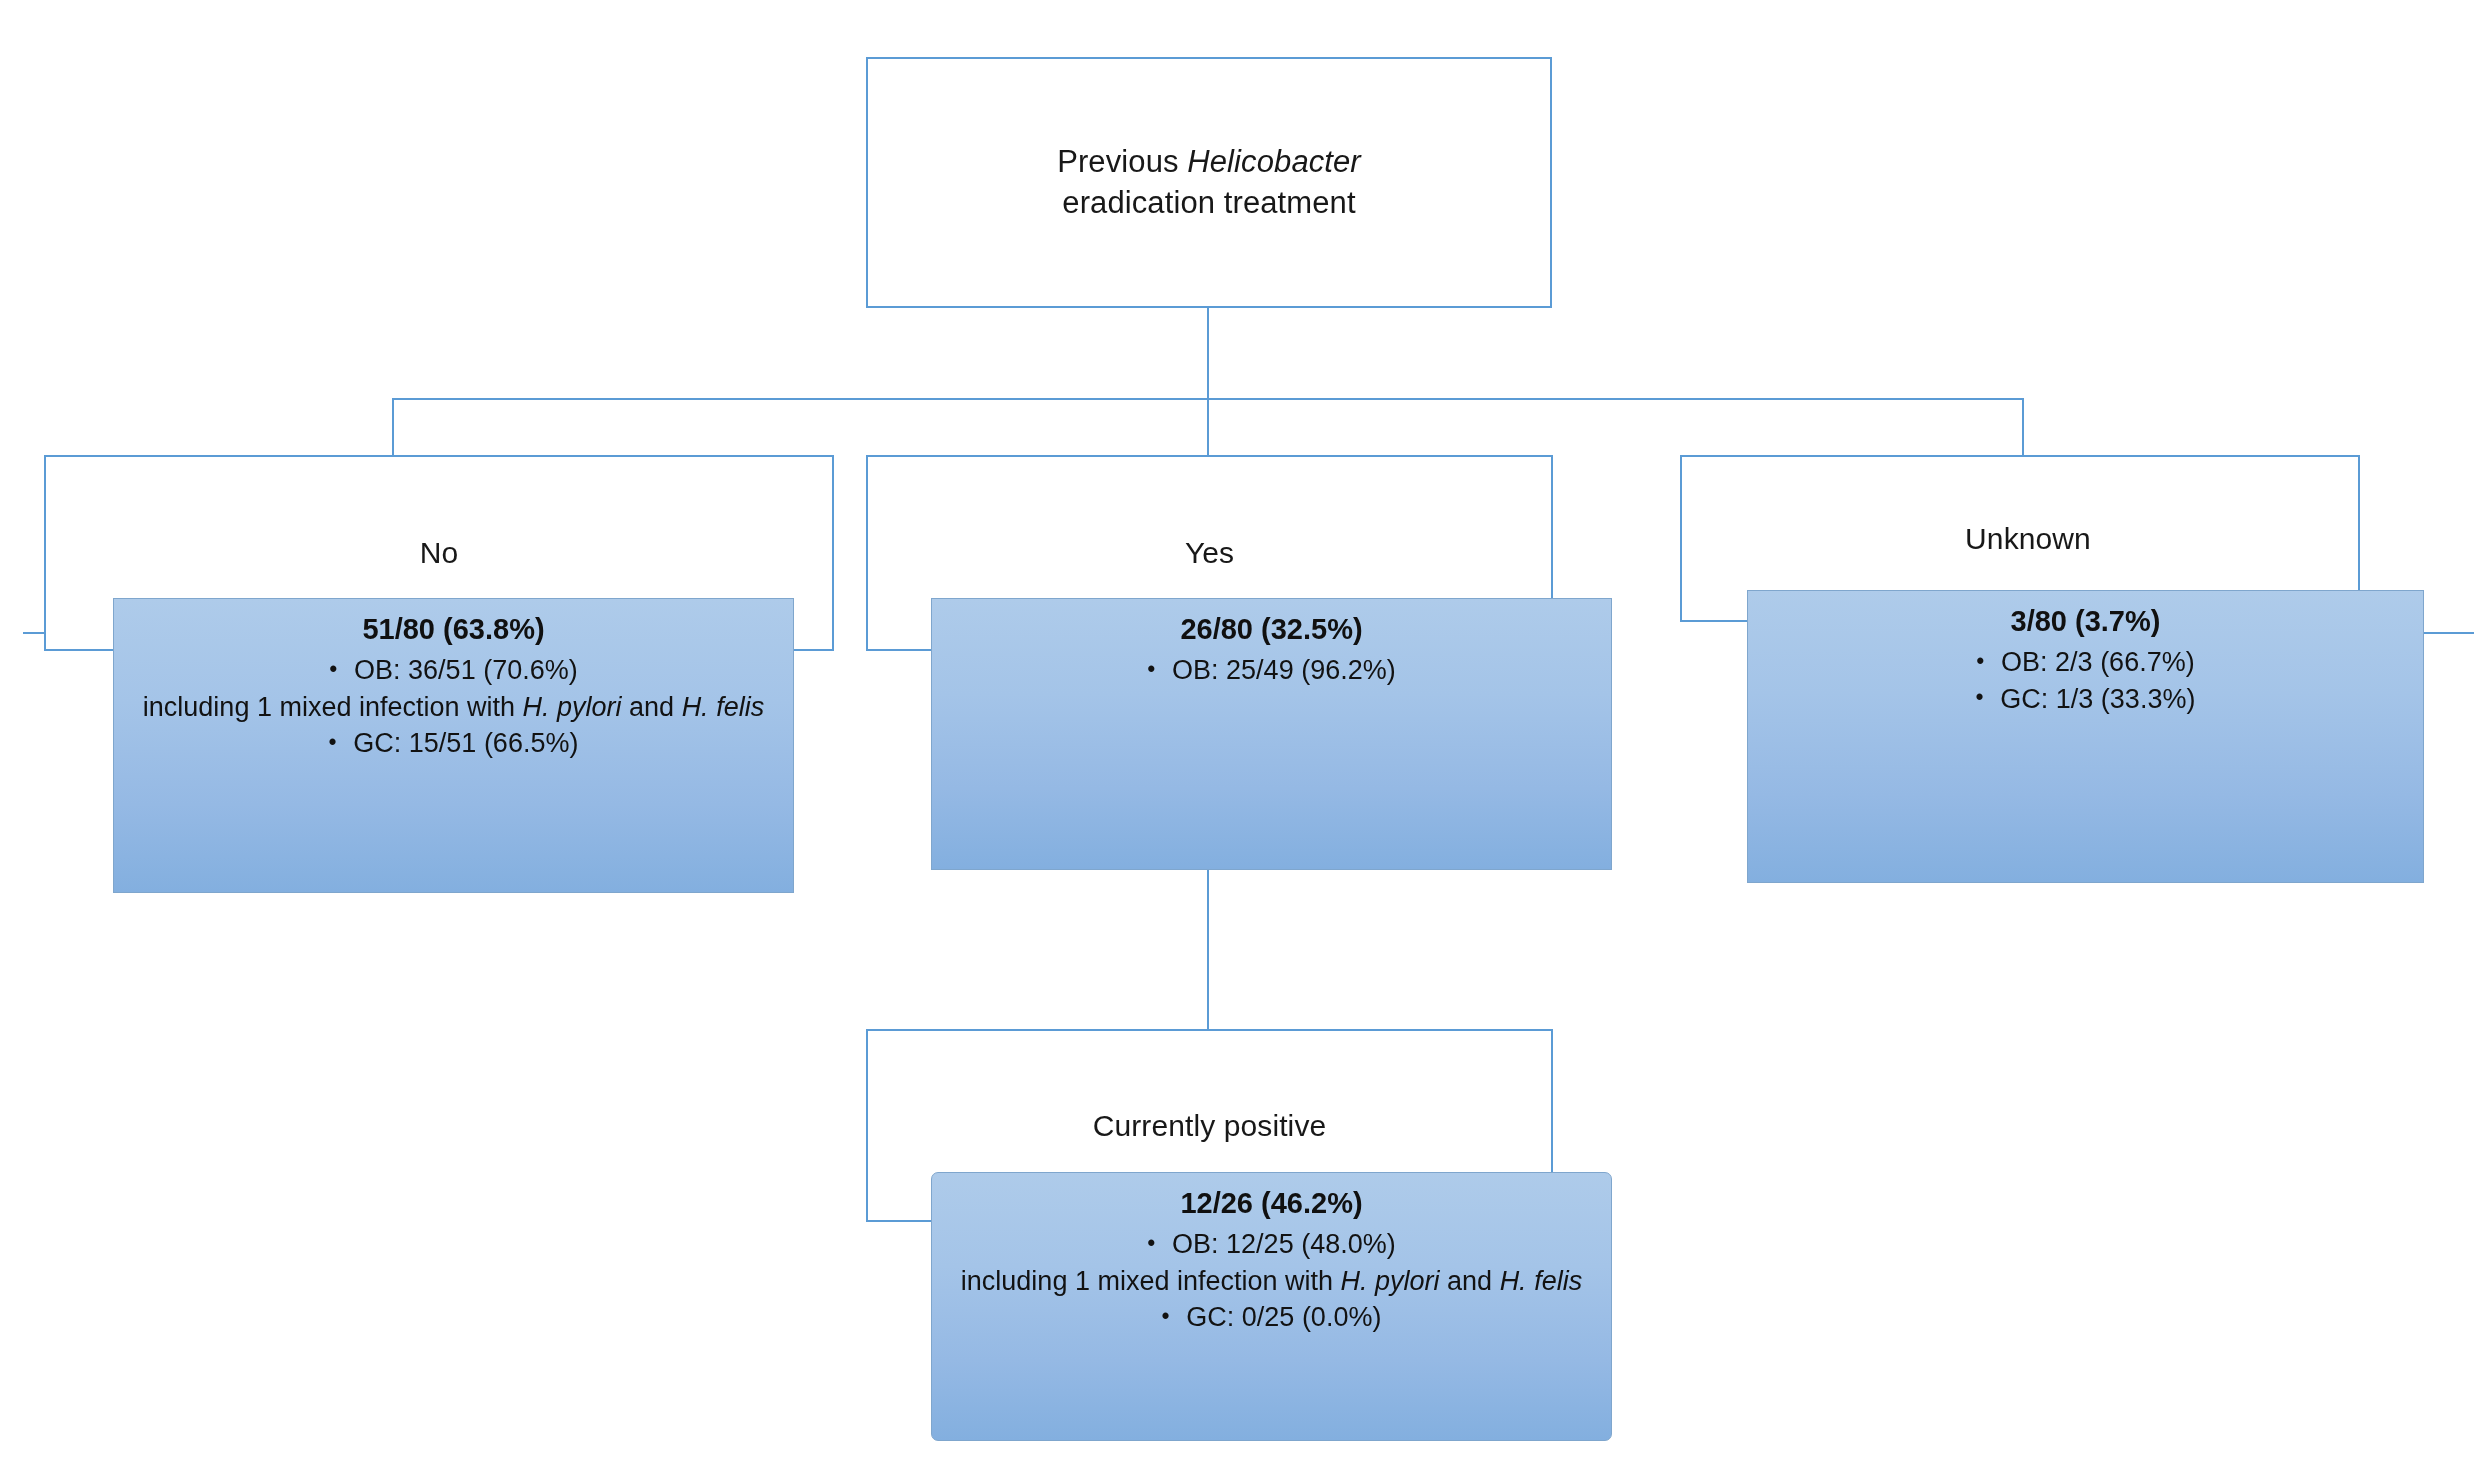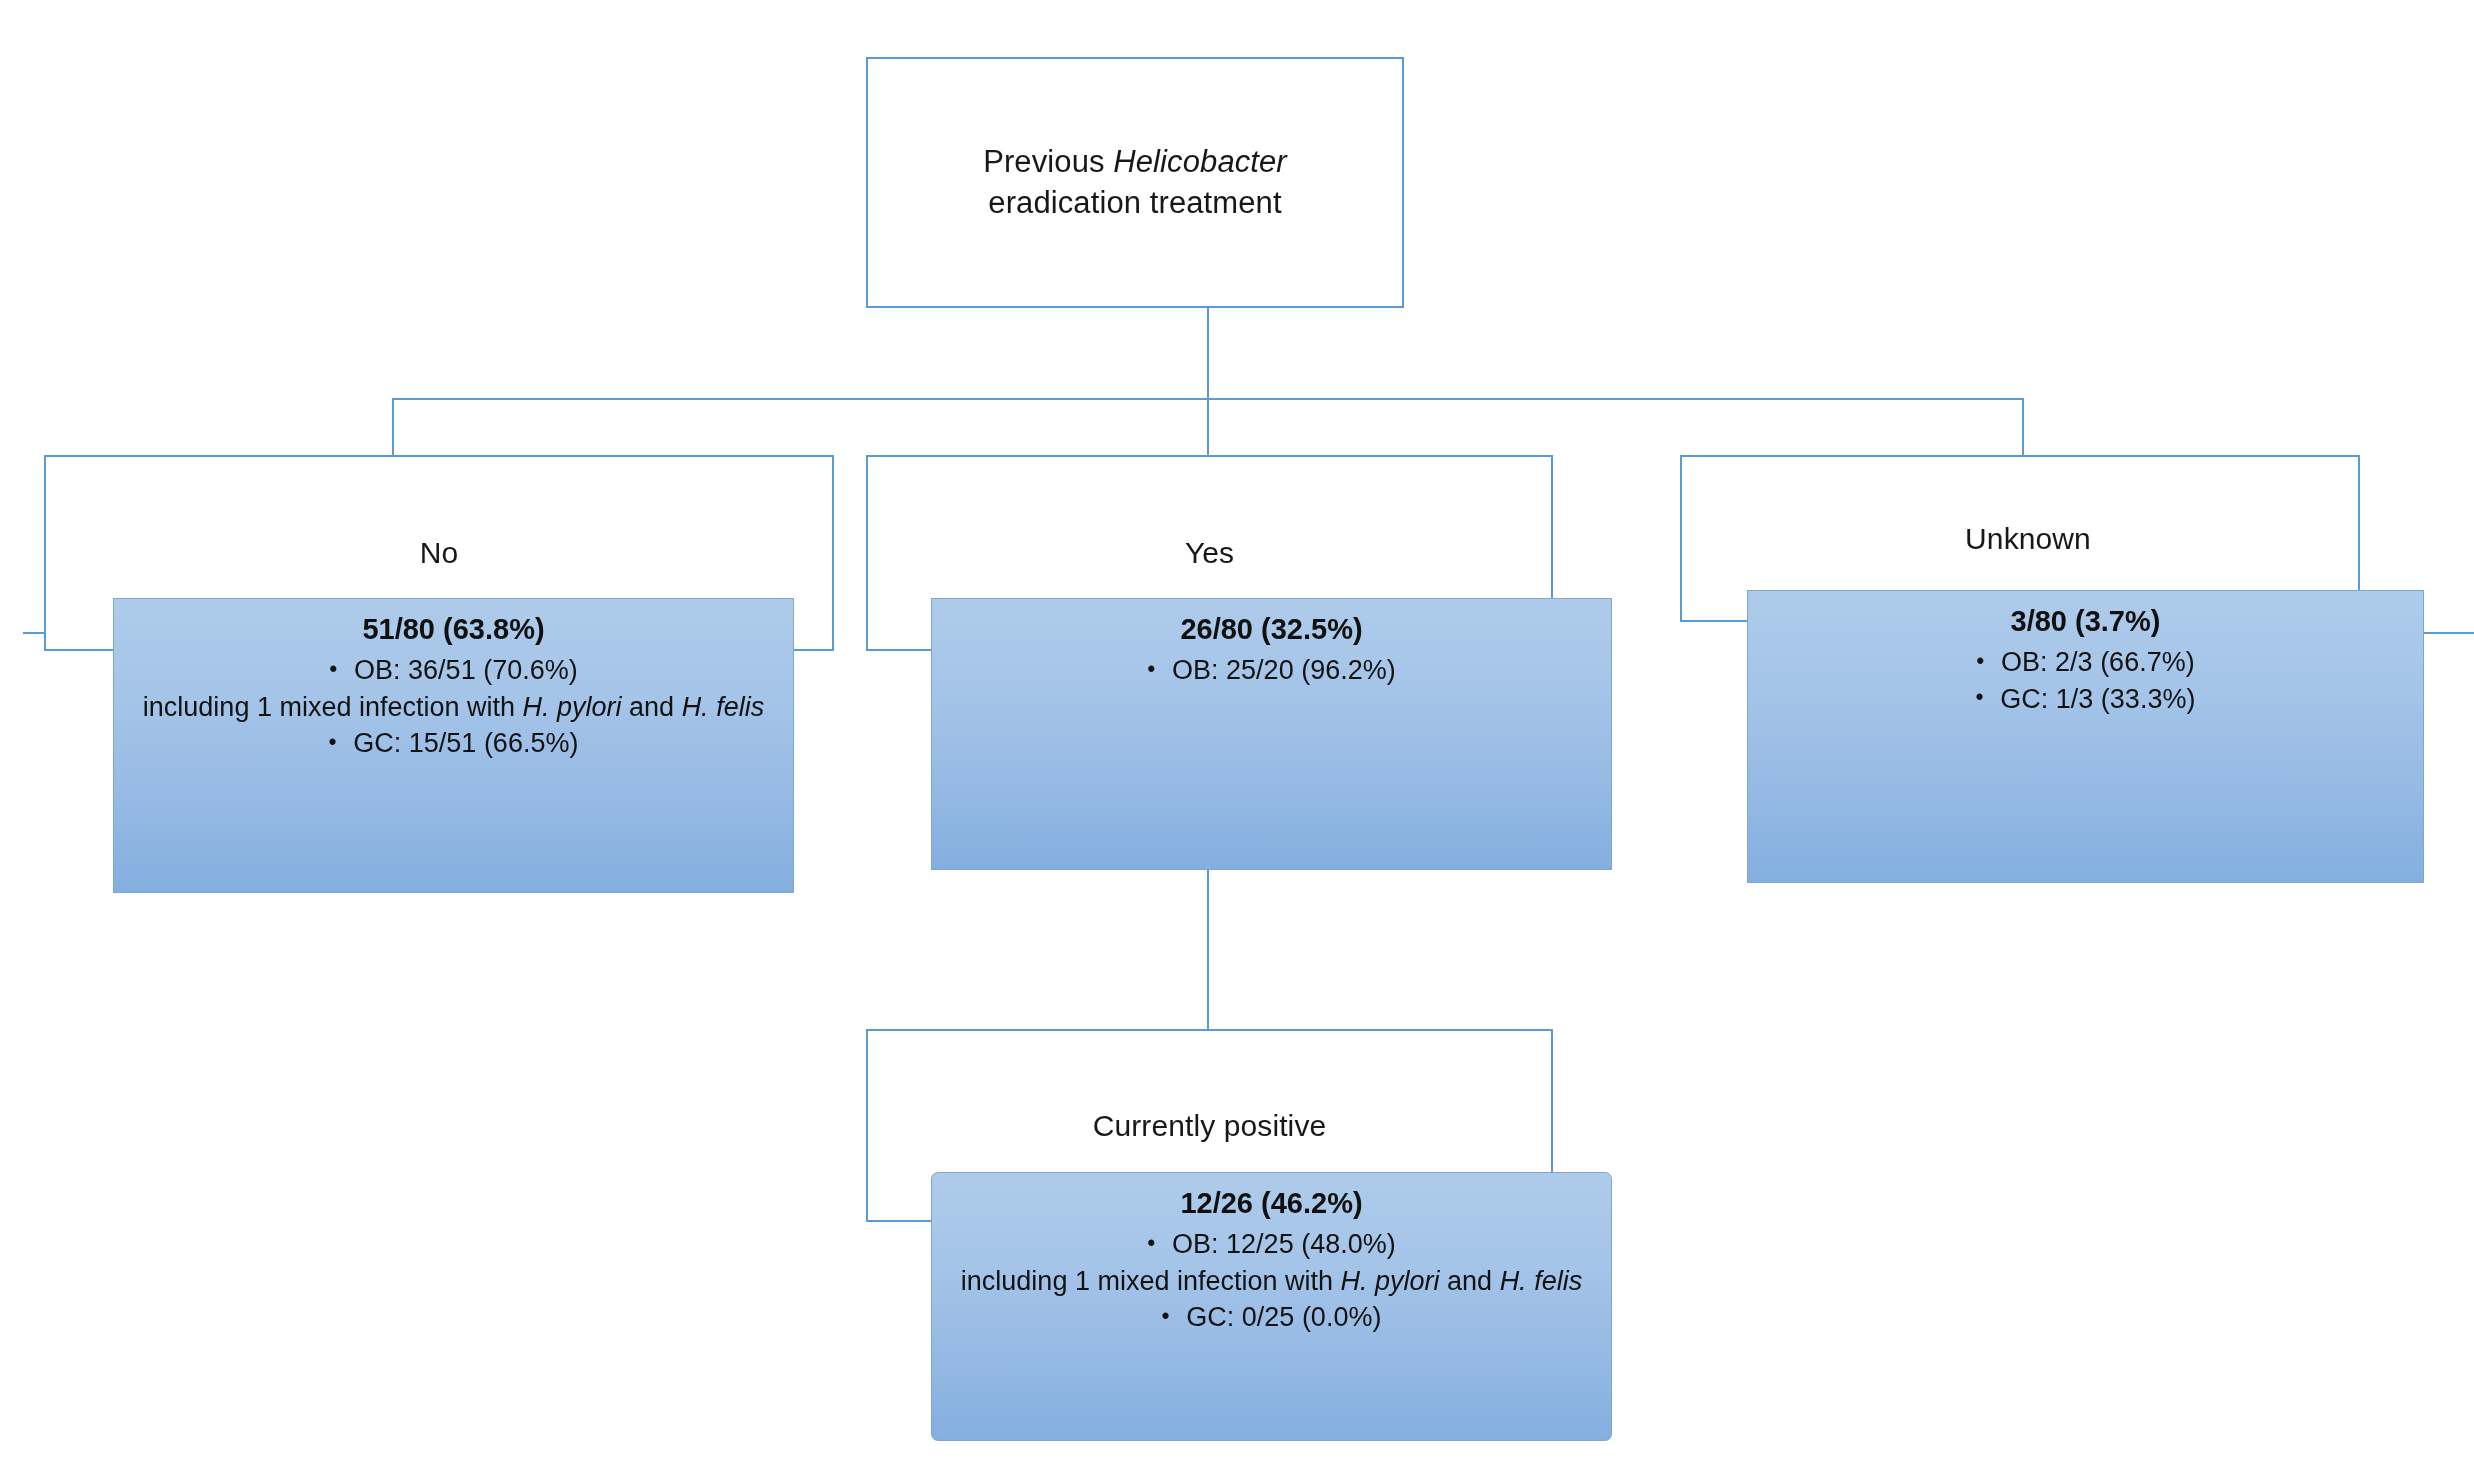--- a/index.html
+++ b/index.html
@@ -78,21 +78,21 @@
   }
   .bbox .bullet-line .bullet {
     display: inline-block;
     margin-right: 16.7px;
     font-size: 23px;
     vertical-align: 2.3px;
   }
   .bbox .wrap-line { display: block; }
 
   
-  #root-box      { left: 866px; top: 57px;   width: 538px;  height: 251px; }
+  #root-box      { left: 866px; top: 57px;   width: 686px;  height: 251px; }
   #no-wbox       { left: 44px;   top: 455px;  width: 790px;  height: 196px; }
   #yes-wbox      { left: 866px; top: 455px;  width: 687px;  height: 196px; }
   #unk-wbox      { left: 1680px; top: 455px;  width: 680px;  height: 167px; padding-left: 16px; }
   #cur-wbox      { left: 866px; top: 1029px; width: 687px;  height: 193px; }
 
   #no-bbox       { left: 113px;  top: 598px;  width: 681px;  height: 295px; }
   #yes-bbox      { left: 931px; top: 598px;  width: 681px;  height: 272px; }
   #unk-bbox      { left: 1747px; top: 590px;  width: 677px;  height: 293px; }
   #cur-bbox      { left: 931px; top: 1172px; width: 681px;  height: 269px; border-radius: 7px; }
 </style>
@@ -133,21 +133,21 @@
       <span class="bullet">•</span><span>GC: 15/51 (66.5%)</span>
     </div>
   </div>
 
   <div class="wbox" id="yes-wbox">
     <div class="wtext">Yes</div>
   </div>
   <div class="bbox" id="yes-bbox">
     <div class="headline">26/80 (32.5%)</div>
     <div class="bline bullet-line">
-      <span class="bullet">•</span><span>OB: 25/20 (96.2%)</span>
+      <span class="bullet">•</span><span>OB: 25/49 (96.2%)</span>
     </div>
   </div>
 
   <div class="wbox" id="unk-wbox">
     <div class="wtext">Unknown</div>
   </div>
   <div class="bbox" id="unk-bbox">
     <div class="headline">3/80 (3.7%)</div>
     <div class="bline bullet-line">
       <span class="bullet">•</span><span>OB: 2/3 (66.7%)</span>

